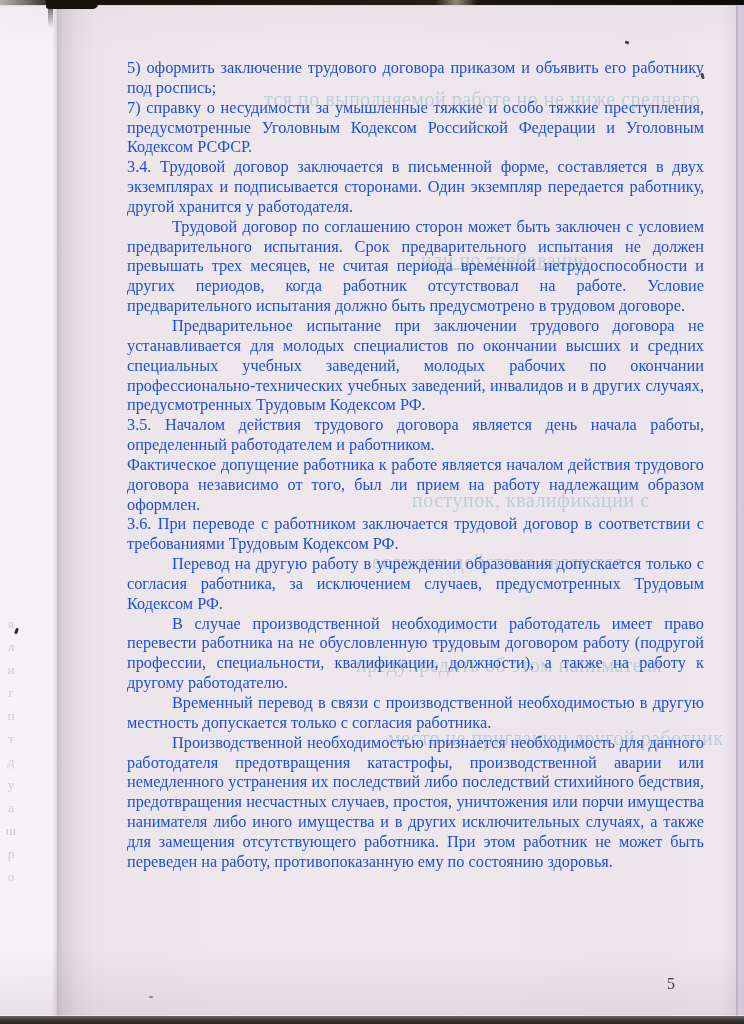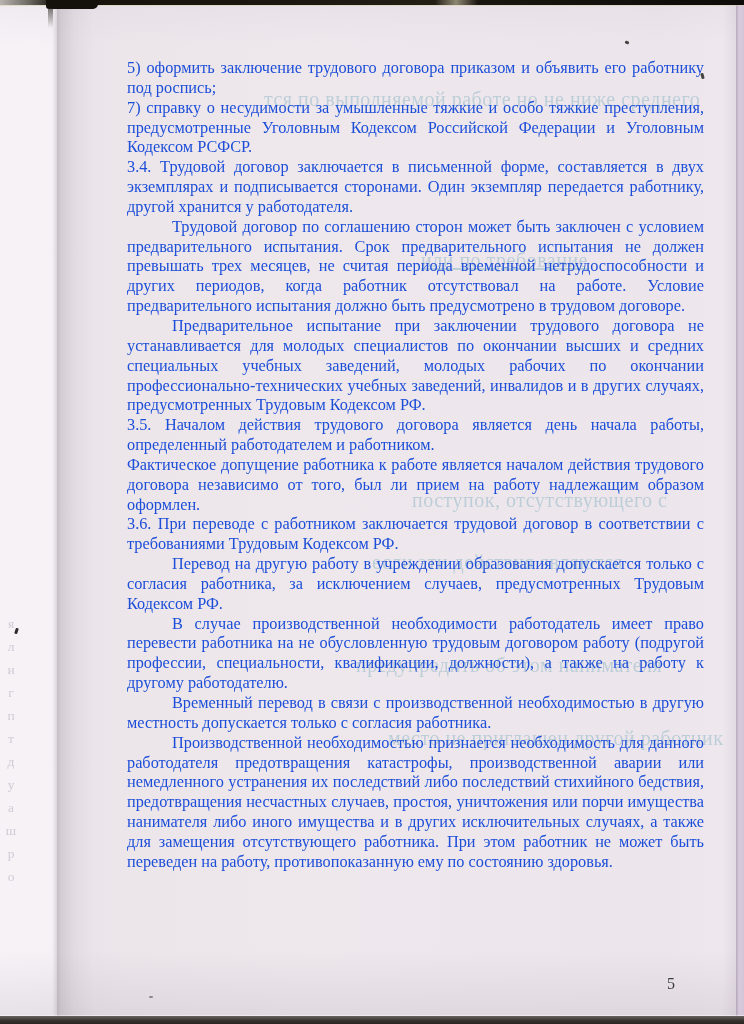--- a/index.html
+++ b/index.html
@@ -100,21 +100,21 @@
   <div class="paper-base"></div>
   <div class="paper-tint"></div>
   <div class="fold-shadow"></div>
   <div class="right-strip"></div>
   <div class="top-band"></div>
   <div class="top-blob"></div>
   <div class="bottom-band"></div>
 
   <span class="ghost" style="top:88px;  left:248px;">тся по выполняемой работе но не ниже среднего</span>
   <span class="ghost ghost-underline" style="top:249px; left:405px;text-align:center;">или по требование</span>
-  <span class="ghost" style="top:489px; left:396px;">поступок, отсутствующего с</span>
+  <span class="ghost" style="top:489px; left:396px;">поступок, квалификации с</span>
   <span class="ghost" style="top:551px; left:356px;text-align:right;">если эти действия являются</span>
   <span class="ghost" style="top:654px; left:340px;">предупредить об этом нанимателя</span>
   <span class="ghost" style="top:727px; left:372px;">место не приглашен другой работник</span>
   <div class="left-ghost">я
 л
 и
 г
 п
 т
 д

